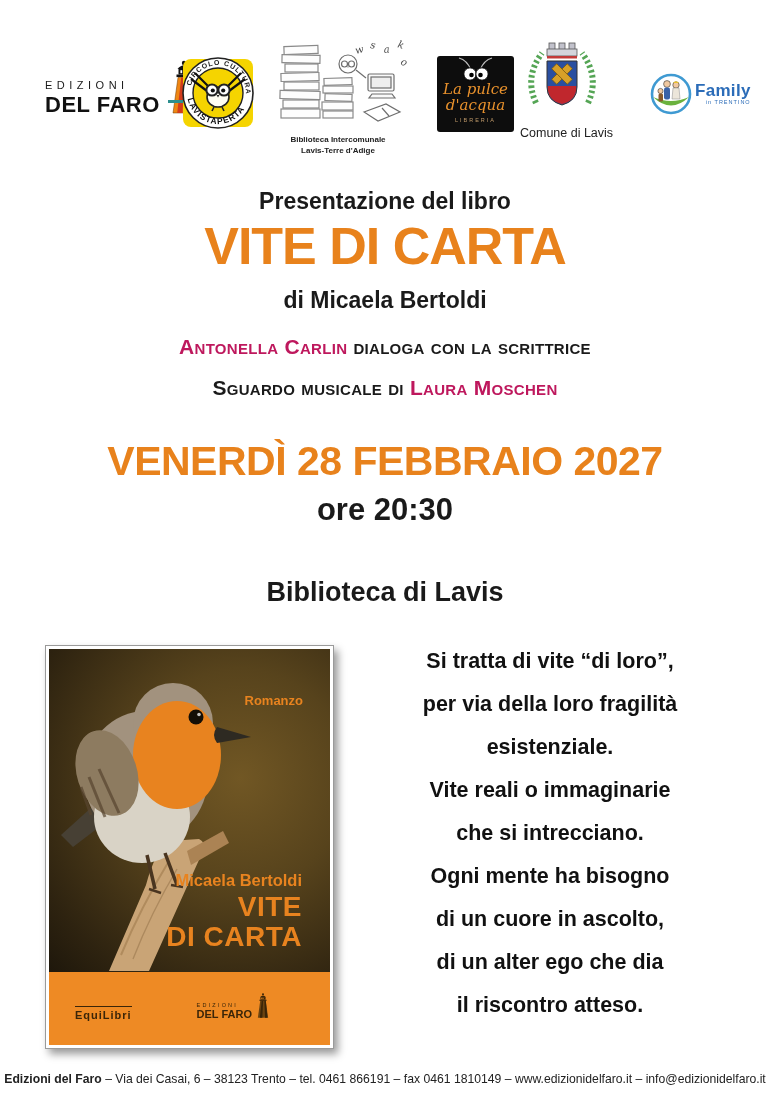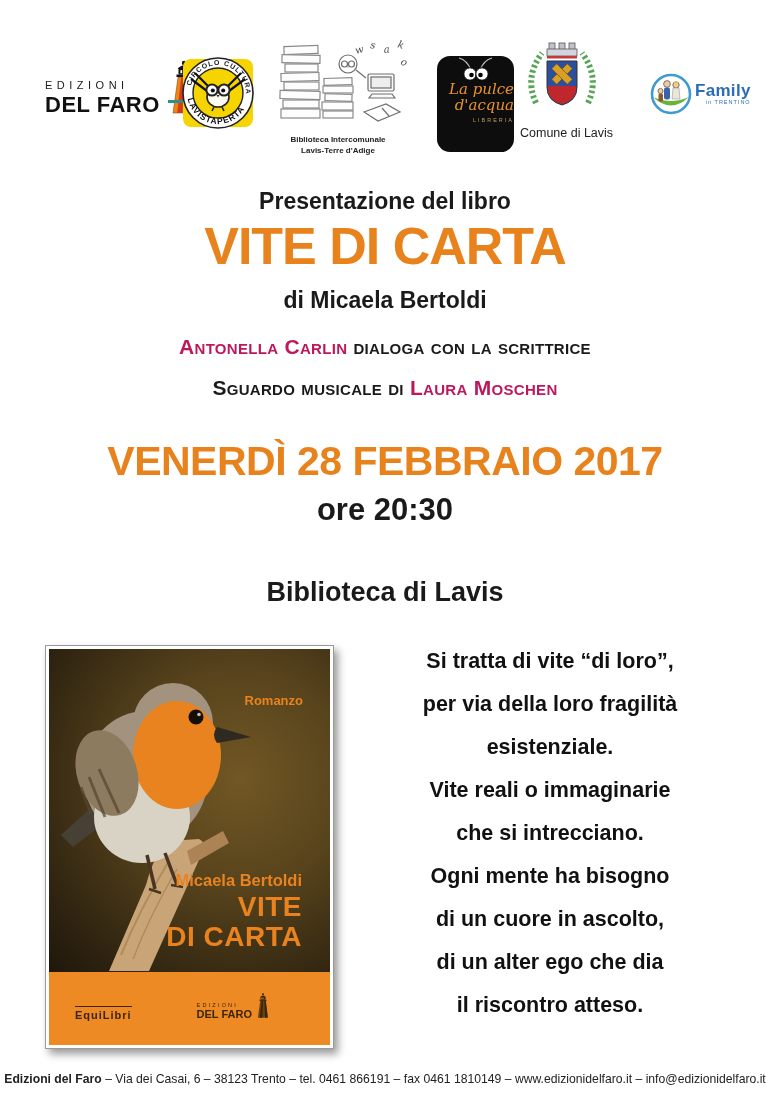--- a/index.html
+++ b/index.html
@@ -16,22 +16,22 @@
   .logo-faro .l1{font-size:11px;letter-spacing:4.5px;font-weight:400;color:#1a1a1a;margin-bottom:3px;}
   .logo-faro .l2{font-size:22px;font-weight:700;letter-spacing:0.5px;color:#111;}
   .logo-faro svg{margin-left:9px;}
 
   .logo-circolo{left:181px;top:53px;width:74px;height:82px;}
   .teal-dash{left:168px;top:100px;width:16px;height:3px;background:#2d8f8f;}
 
   .logo-biblio{left:268px;top:38px;width:140px;text-align:center;}
   .logo-biblio .cap{font-size:8px;font-weight:700;line-height:1.25;color:#222;margin-top:1px;}
 
-  .logo-pulce{left:437px;top:56px;width:77px;height:96px;background:#0d0d0d;border-radius:13px;
-    text-align:right;}
+  .logo-pulce{left:437px;top:56px;width:77px;height:76px;background:#0d0d0d;border-radius:3px;
+    text-align:center;}
   .logo-pulce .script{font-family:"DejaVu Serif",serif;font-style:italic;color:#e8912c;
     font-size:15px;line-height:1.05;}
   .logo-pulce .sub{font-size:5.5px;letter-spacing:2px;color:#c09a6a;margin-top:3px;}
 
   .logo-comune{left:520px;top:37px;width:84px;text-align:right;}
   .logo-comune .cap{font-size:12.5px;color:#222;margin-top:1px;white-space:nowrap;}
 
   .logo-family{left:649px;top:72px;display:flex;align-items:center;}
   .logo-family .txt{margin-left:2px;line-height:1;}
   .logo-family .lbl{font-size:17px;font-weight:700;color:#2b6cb8;letter-spacing:0.3px;}
@@ -229,21 +229,21 @@
   </div>
 
   <div class="abs center kicker">Presentazione del libro</div>
   <div class="abs center main-title">VITE DI CARTA</div>
   <div class="abs center author">di Micaela Bertoldi</div>
 
   <div class="abs center scline line-speaker"><span class="orange">Antonella Carlin</span><span> dialoga con la scrittrice</span></div>
 
   <div class="abs center scline line-music"><span>Sguardo musicale di </span><span class="orange">Laura Moschen</span></div>
 
-  <div class="abs center event-date">VENERDÌ 28 FEBBRAIO 2017</div>
+  <div class="abs center event-date">VENERDÌ 28 FEBBRAIO 2027</div>
   <div class="abs center event-time">ore 20:30</div>
   <div class="abs center event-venue">Biblioteca di Lavis</div>
 
   <div class="abs cover">
     <div class="cover-photo">
       <svg class="robin" width="215" height="312" viewBox="0 0 215 312">
         <path d="M60,312 L100,312 L154,192 Q158,184 150,180 L120,182 Q106,192 97,226 Z" fill="#c9a476"></path>
         <path d="M142,206 L180,184 L174,172 L138,192 Z" fill="#ab8354"></path>
         <path d="M72,296 Q92,248 120,202" stroke="#9a7648" fill="none" stroke-width="2" opacity="0.55"></path>
         <path d="M84,300 Q102,254 128,210" stroke="#8a6840" fill="none" stroke-width="1.4" opacity="0.45"></path>

